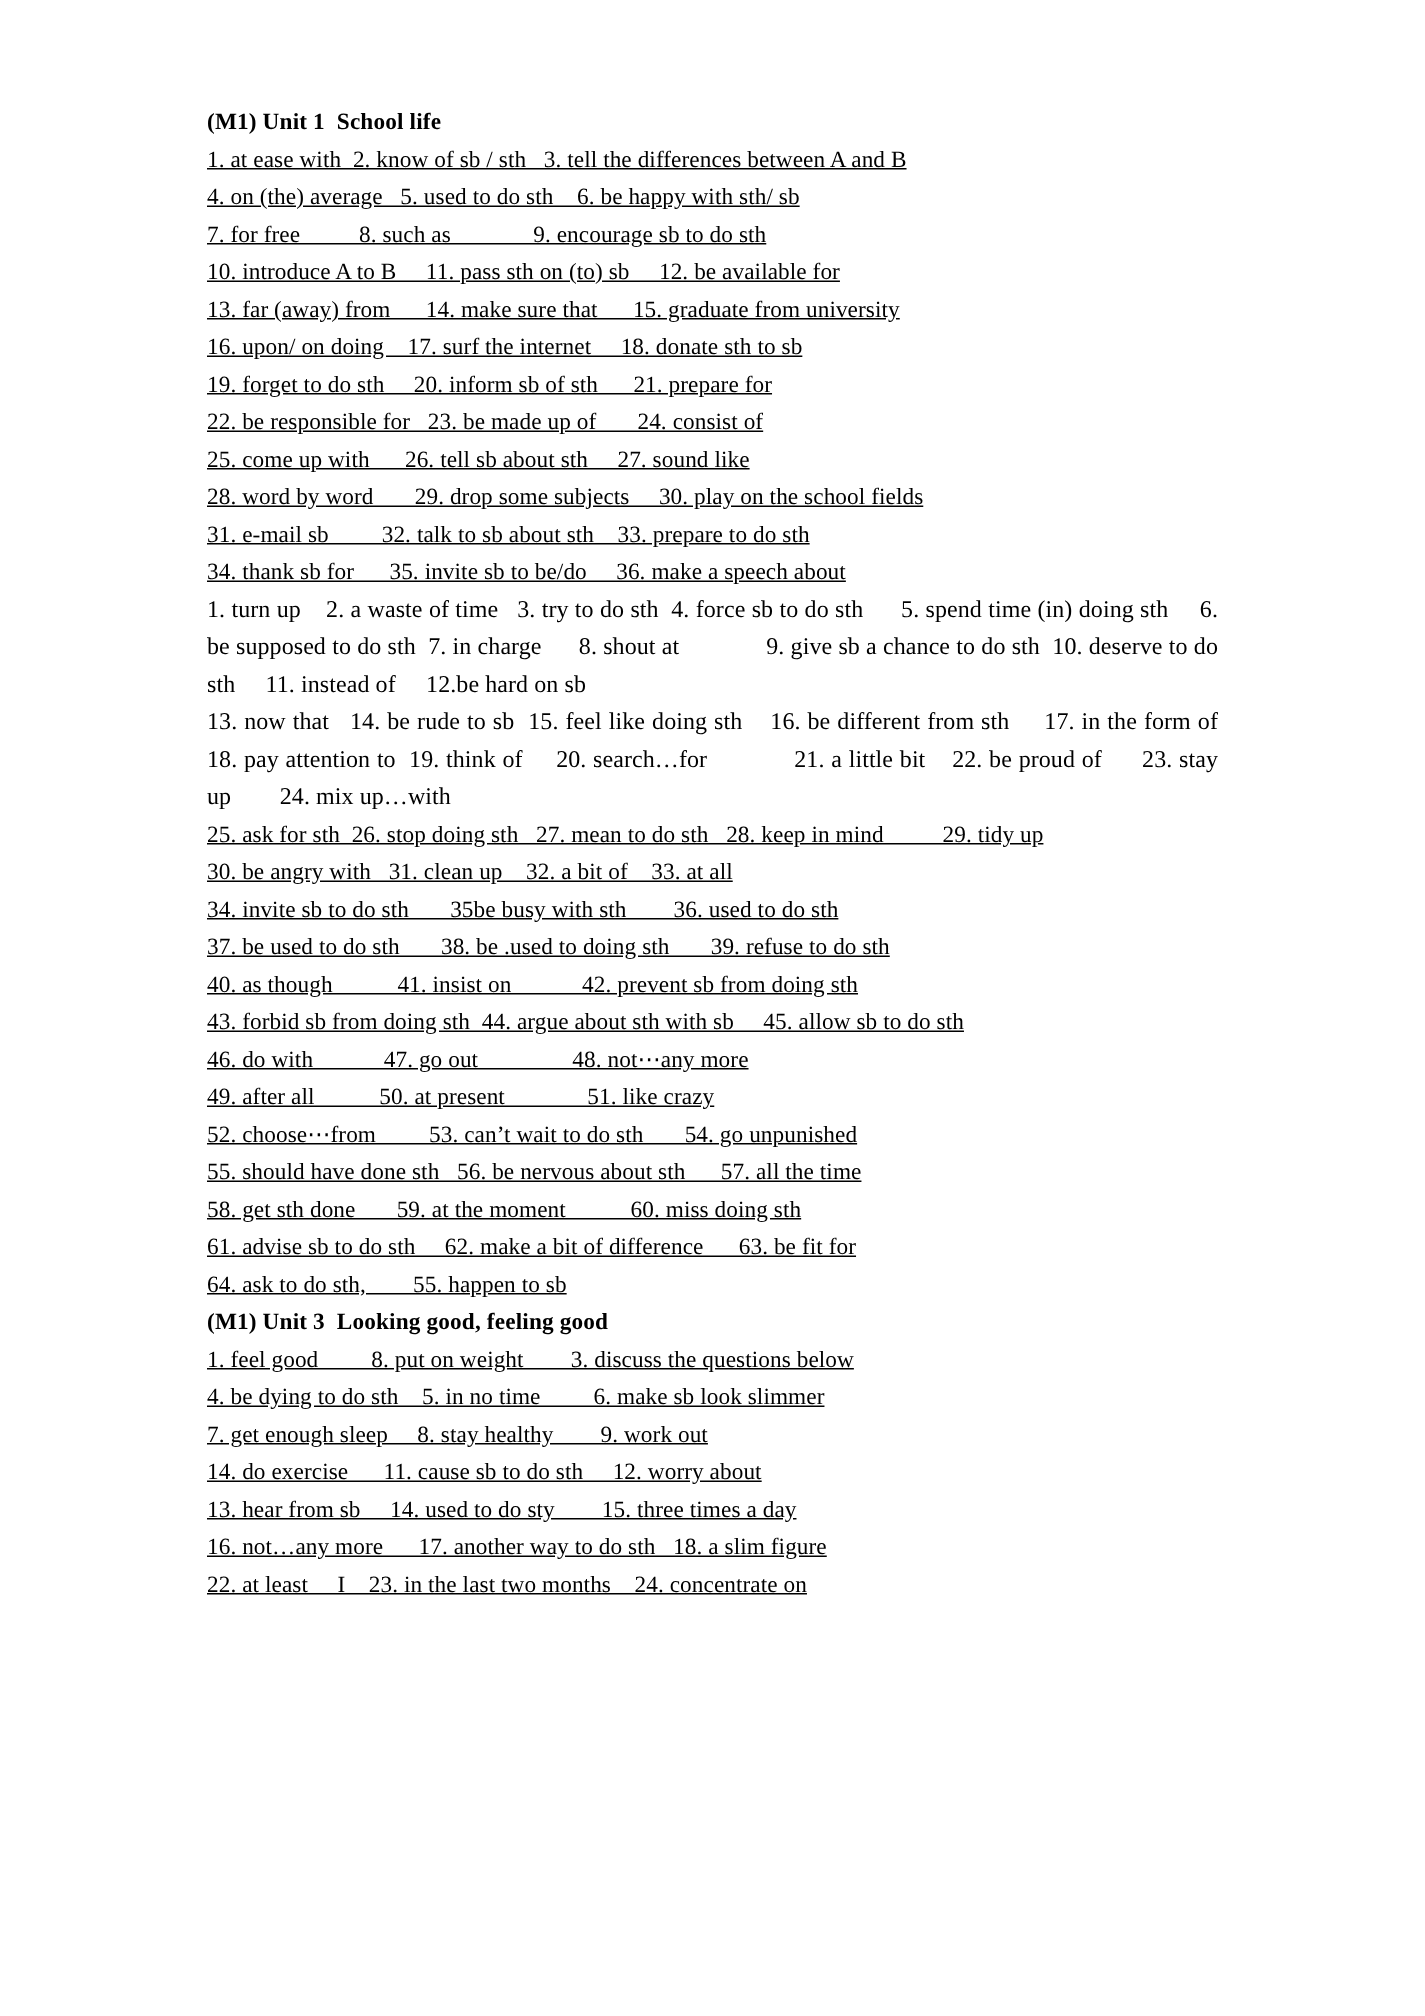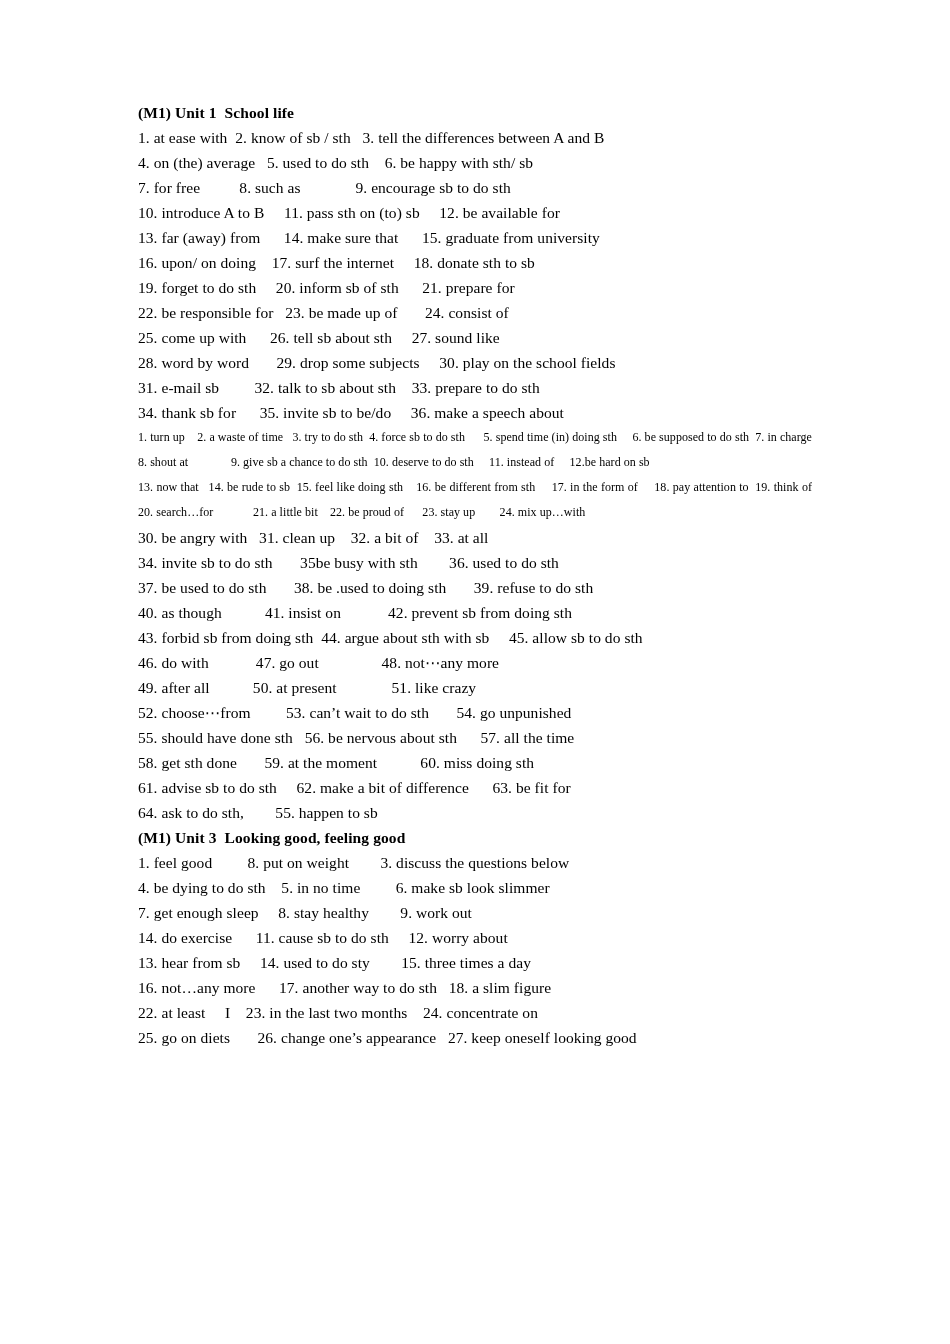--- a/index.html
+++ b/index.html
@@ -14,43 +14,44 @@
     font-family: "Liberation Serif", "DejaVu Serif", serif;
     color: #000000;
     -webkit-font-smoothing: antialiased;
   }
   .page {
     position: relative;
     width: 950px;
     height: 1344px;
     background: #ffffff;
     box-sizing: border-box;
-    padding: 100px 138px 0 138px;
+    padding: 69px 138px 0 138px;
   }
   .doc-body {
     width: 674px;
   }
   .unit-heading {
     font-weight: bold;
     font-size: 15.5px;
     line-height: 25px;
     margin: 0;
     white-space: pre;
     letter-spacing: 0.1px;
   }
   .line {
     font-size: 15.5px;
     line-height: 25px;
     margin: 0;
     white-space: pre-wrap;
     letter-spacing: 0.05px;
+    text-decoration: underline;
   }
   
   .flow {
-    font-size: 12px;
+    font-size: 16px;
     line-height: 25px;
     margin: 0;
     text-align: justify;
     text-justify: inter-word;
     white-space: pre-wrap;
     letter-spacing: 0.05px;
   }
   .section { margin: 0; padding: 0; }
 </style>
 </head>
@@ -71,20 +72,21 @@
       <p class="line">22. be responsible for   23. be made up of       24. consist of</p>
       <p class="line">25. come up with      26. tell sb about sth     27. sound like</p>
       <p class="line">28. word by word       29. drop some subjects     30. play on the school fields</p>
       <p class="line">31. e-mail sb         32. talk to sb about sth    33. prepare to do sth</p>
       <p class="line">34. thank sb for      35. invite sb to be/do     36. make a speech about</p>
     </div>
 
     <div class="section">
       <p class="flow">1. turn up    2. a waste of time   3. try to do sth  4. force sb to do sth      5. spend time (in) doing sth     6. be supposed to do sth  7. in charge      8. shout at              9. give sb a chance to do sth  10. deserve to do sth     11. instead of     12.be hard on sb</p>
       <p class="flow">13. now that   14. be rude to sb  15. feel like doing sth    16. be different from sth     17. in the form of     18. pay attention to  19. think of     20. search…for             21. a little bit    22. be proud of      23. stay up        24. mix up…with</p>
+      <p class="line">25. ask for sth  26. stop doing sth   27. mean to do sth   28. keep in mind          29. tidy up</p>
       <p class="line">30. be angry with   31. clean up    32. a bit of    33. at all</p>
       <p class="line">34. invite sb to do sth       35be busy with sth        36. used to do sth</p>
       <p class="line">37. be used to do sth       38. be .used to doing sth       39. refuse to do sth</p>
       <p class="line">40. as though           41. insist on            42. prevent sb from doing sth</p>
       <p class="line">43. forbid sb from doing sth  44. argue about sth with sb     45. allow sb to do sth</p>
       <p class="line">46. do with            47. go out                48. not⋯any more</p>
       <p class="line">49. after all           50. at present              51. like crazy</p>
       <p class="line">52. choose⋯from         53. can’t wait to do sth       54. go unpunished</p>
       <p class="line">55. should have done sth   56. be nervous about sth      57. all the time</p>
       <p class="line">58. get sth done       59. at the moment           60. miss doing sth</p>
@@ -94,17 +96,16 @@
 
     <div class="section">
       <p class="unit-heading">(M1) Unit 3  Looking good, feeling good</p>
       <p class="line">1. feel good         8. put on weight        3. discuss the questions below</p>
       <p class="line">4. be dying to do sth    5. in no time         6. make sb look slimmer</p>
       <p class="line">7. get enough sleep     8. stay healthy        9. work out</p>
       <p class="line">14. do exercise      11. cause sb to do sth     12. worry about</p>
       <p class="line">13. hear from sb     14. used to do sty        15. three times a day</p>
       <p class="line">16. not…any more      17. another way to do sth   18. a slim figure</p>
       <p class="line">22. at least     I    23. in the last two months    24. concentrate on</p>
-      <p class="line">25. go on diets       26. change one’s appearance   27. keep oneself looking good</p>
     </div>
 
   </div>
 </div>
 
 </body></html>

